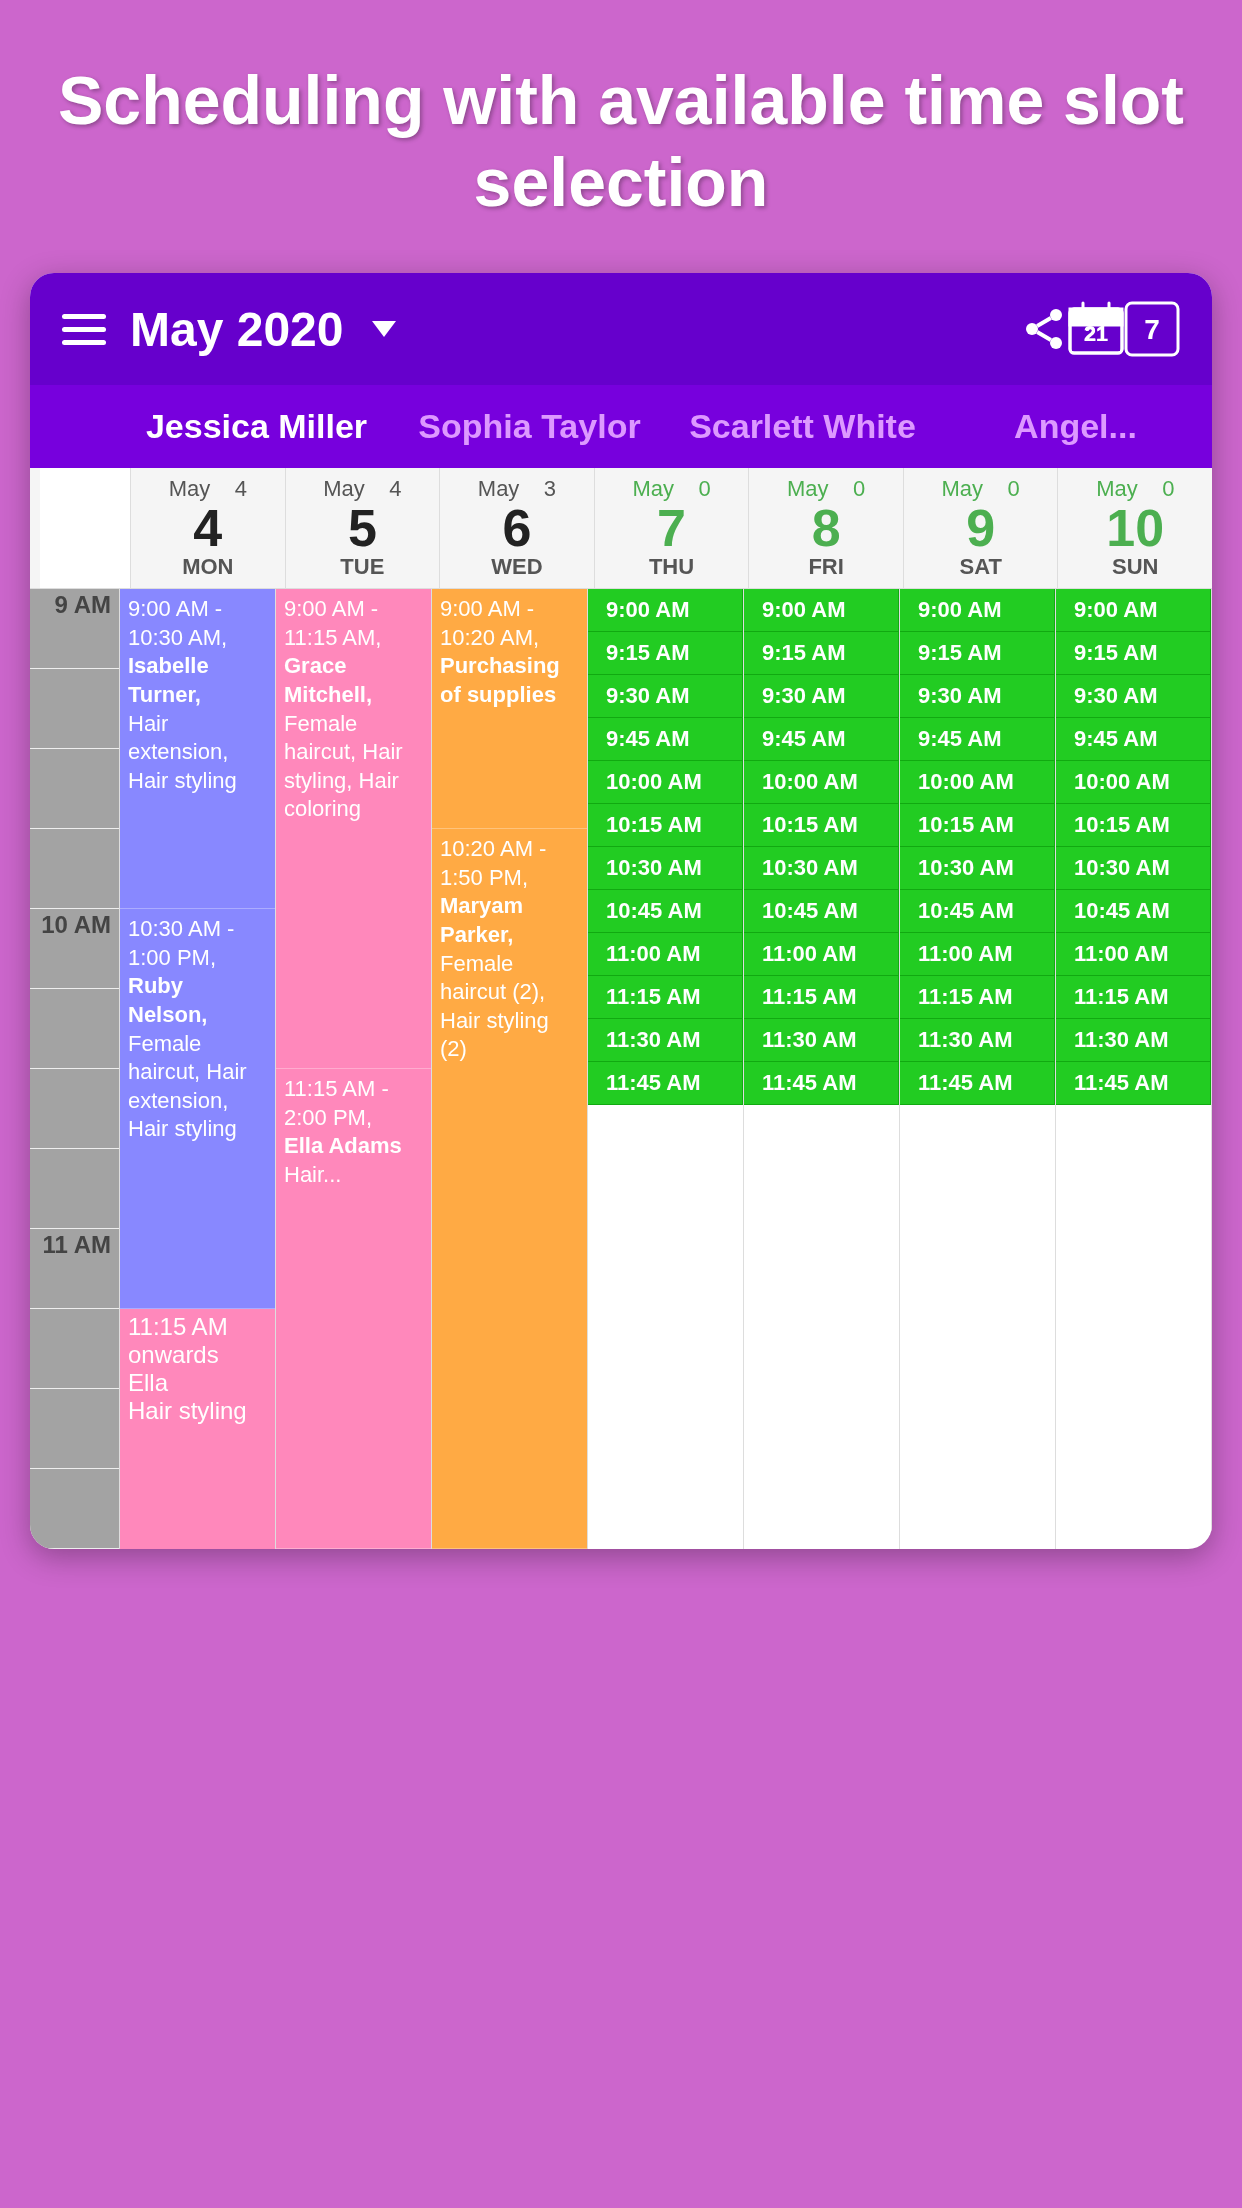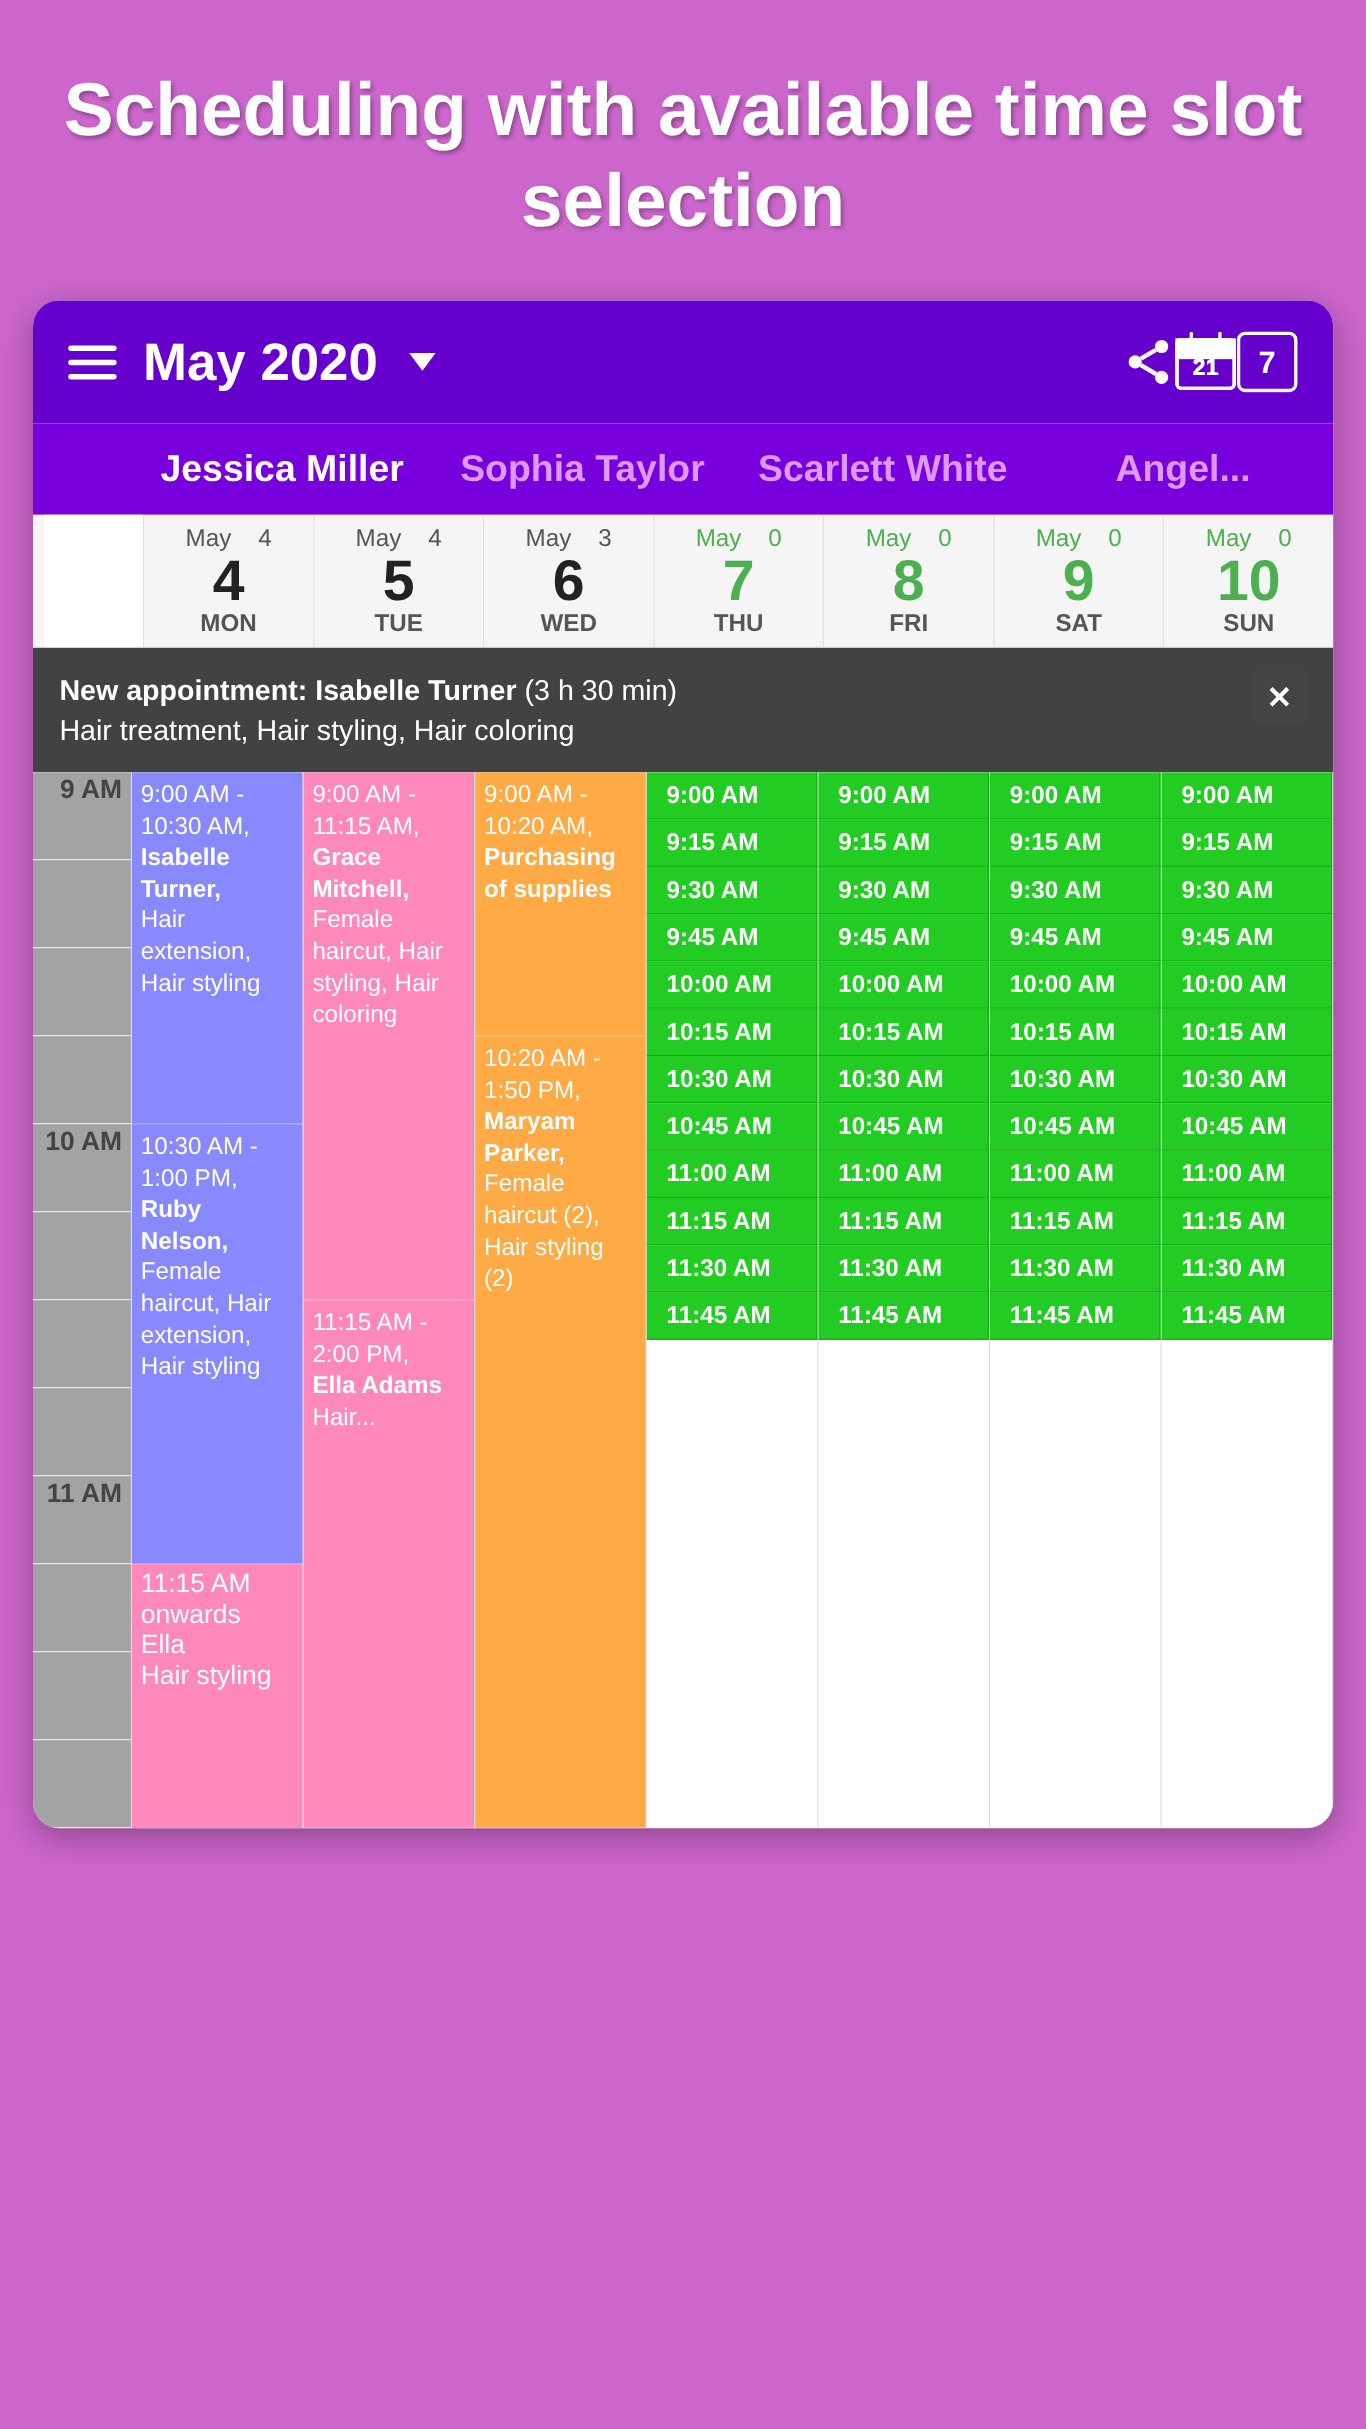--- a/index.html
+++ b/index.html
@@ -330,27 +330,20 @@
       <div class="day-number" style="color:#4CAF50">9</div>
       <div class="day-name">SAT</div>
     </div>
     <div class="day-header highlight">
       <div class="day-appointments" style="color:#4CAF50">May &nbsp;&nbsp; 0</div>
       <div class="day-number" style="color:#4CAF50">10</div>
       <div class="day-name">SUN</div>
     </div>
   </div>
 
-  <div class="toast">
-    <div class="toast-text">
-      <div><strong>New appointment: Isabelle Turner</strong> <span>(3 h 30 min)</span></div>
-      <div>Hair treatment, Hair styling, Hair coloring</div>
-    </div>
-    <div class="toast-close">✕</div>
-  </div>
 
   <div class="calendar-grid">
 
     <div class="time-labels">
       <div class="time-label major">9 AM</div>
       <div class="time-label"></div>
       <div class="time-label"></div>
       <div class="time-label"></div>
       <div class="time-label major">10 AM</div>
       <div class="time-label"></div>

